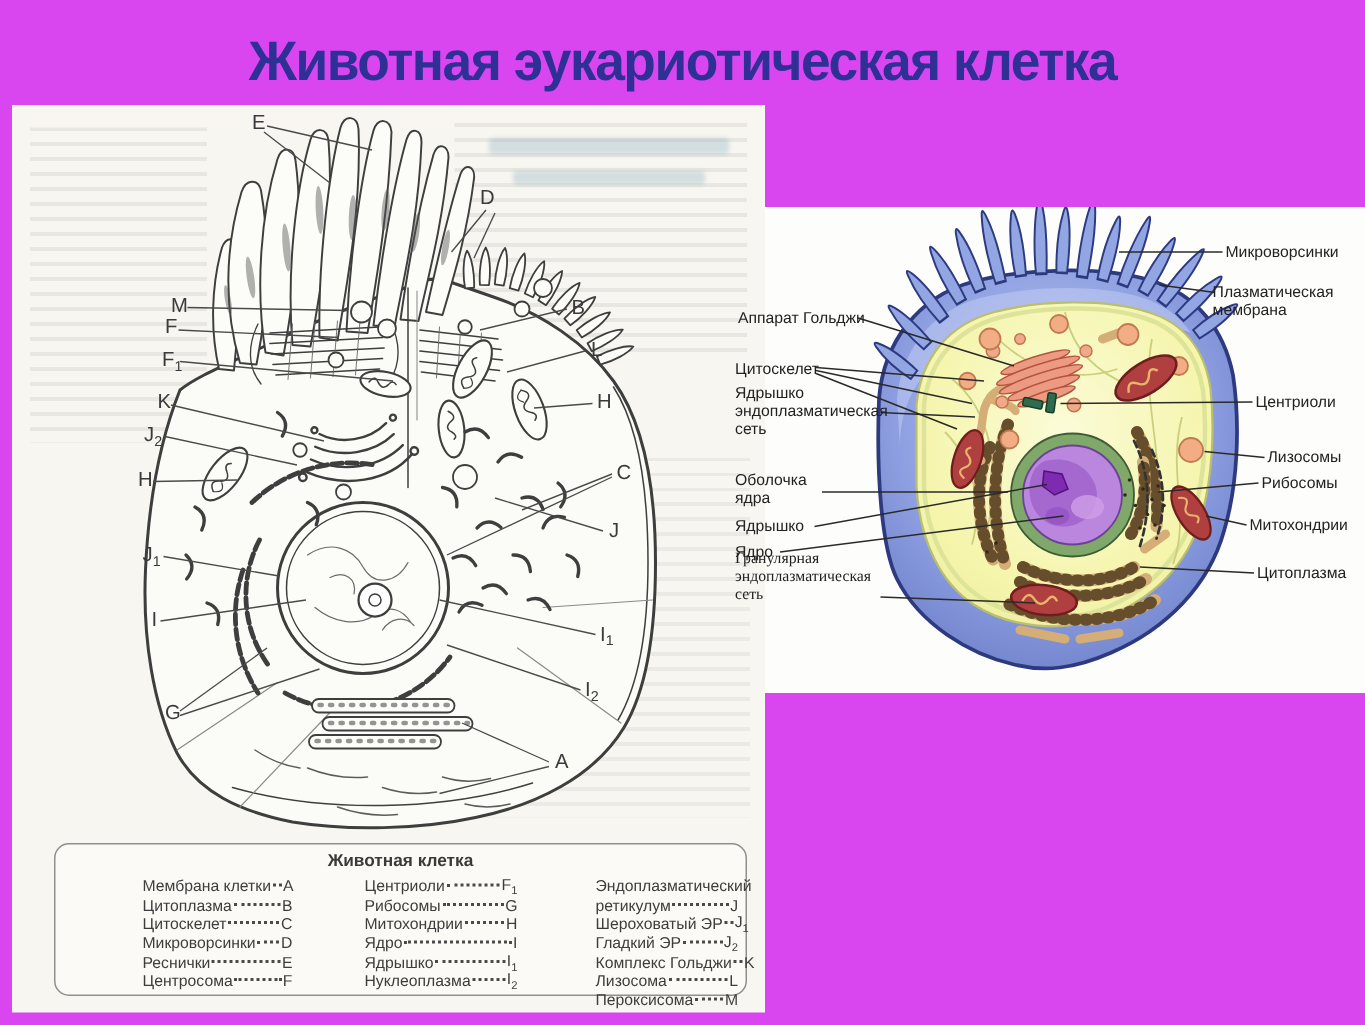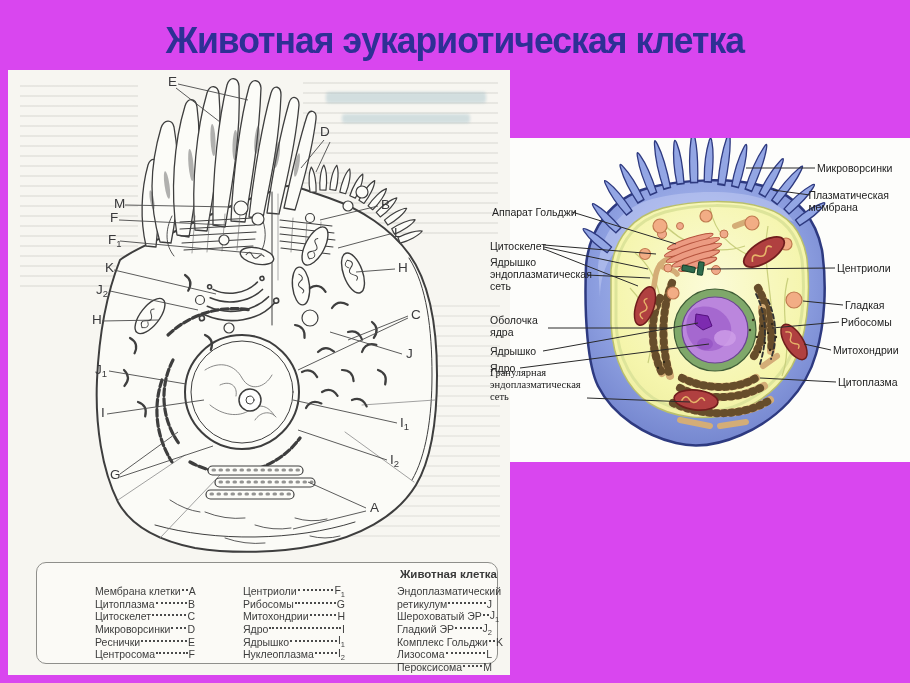--- a/index.html
+++ b/index.html
@@ -12,21 +12,21 @@
   .panel{position:absolute;}
   .panel-left{left:8px;top:70px;width:502px;height:605px;background:#f7f6f1;}
   .panel-right{left:510px;top:138px;width:400px;height:324px;background:#fdfdfb;}
   .bleed{position:absolute;pointer-events:none;
          background:repeating-linear-gradient(180deg, rgba(120,120,112,.12) 0 2.5px, transparent 2.5px 10px);}
   .bleed-bar{position:absolute;pointer-events:none;background:rgba(100,150,170,.25);
          border-radius:3px;filter:blur(1.5px);}
   .left-art{position:absolute;left:2px;top:0;}
   .legend{position:absolute;left:28px;top:492px;width:462px;height:102px;
           border:1.5px solid #8f8f8b;border-radius:10px;background:#fbfaf6;box-sizing:border-box;}
-  .legend-title{position:absolute;top:5px;left:0;width:100%;text-align:right;
+  .legend-title{position:absolute;top:5px;left:0;width:100%;text-align:center;
           font-size:11.5px;font-weight:bold;color:#3a3a3a;}
   .lcol{position:absolute;top:22px;}
   .lcol0{left:10px;width:148px;}
   .lcol1{left:158px;width:150px;}
   .lcol2{left:312px;width:143px;}
   .lrow{display:flex;align-items:center;height:12.6px;font-size:10.5px;color:#3d3d3d;margin-left:48px;}
   .lrow .lbl{white-space:nowrap;}
   .lrow .dots{flex:1;border-bottom:2px dotted #4a4a4a;margin:0 1px 2px 1px;min-width:6px;}
   .lrow .ltr{white-space:nowrap;}
   .lrow sub{font-size:7.5px;}
@@ -554,19 +554,19 @@
 ядра</div>
         <div class="rlabel" style="top: 207px; left: -20px;">Ядрышко</div>
         <div class="rlabel" style="top: 224px; left: -20px;">Ядро</div>
         <div class="rlabel" style="top: 229px; left: -20px; font-family: Liberation Serif, serif;">Гранулярная
 эндоплазматическая
 сеть</div>
         <div class="rlabel" style="top: 24px; left: 307px;">Микроворсинки</div>
         <div class="rlabel" style="top: 51px; right: 21px; text-align: left;">Плазматическая
 мембрана</div>
         <div class="rlabel" style="top: 124px; left: 327px;">Центриоли</div>
-        <div class="rlabel" style="top: 161px; left: 335px;">Гладкая</div>
+        <div class="rlabel" style="top: 161px; left: 335px;">Лизосомы</div>
         <div class="rlabel" style="top: 178px; left: 331px;">Рибосомы</div>
         <div class="rlabel" style="top: 206px; left: 323px;">Митохондрии</div>
         <div class="rlabel" style="top: 238px; left: 328px;">Цитоплазма</div>
       </div>
   </section>
 </div>
 
 </body></html>

